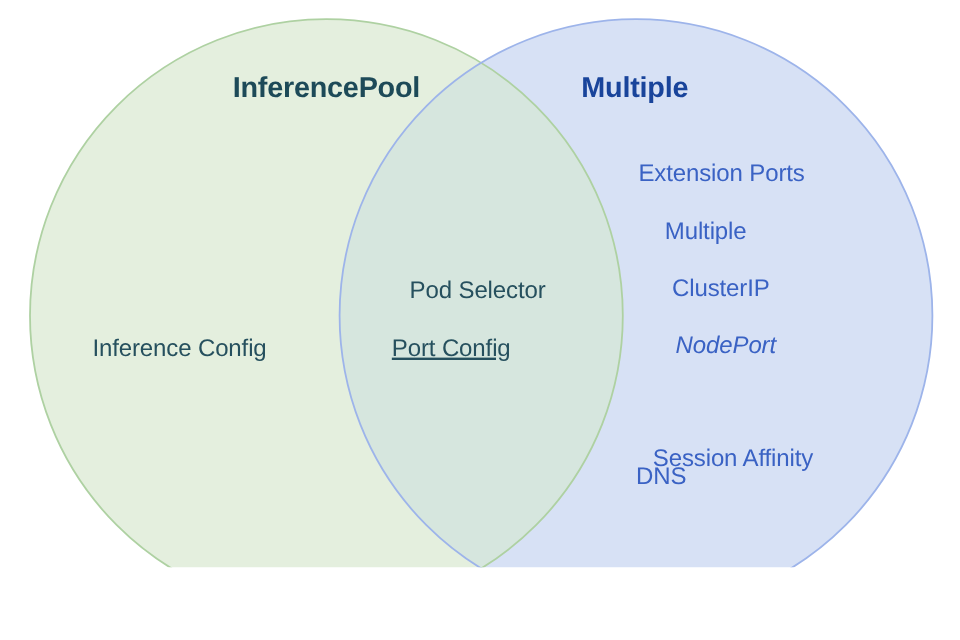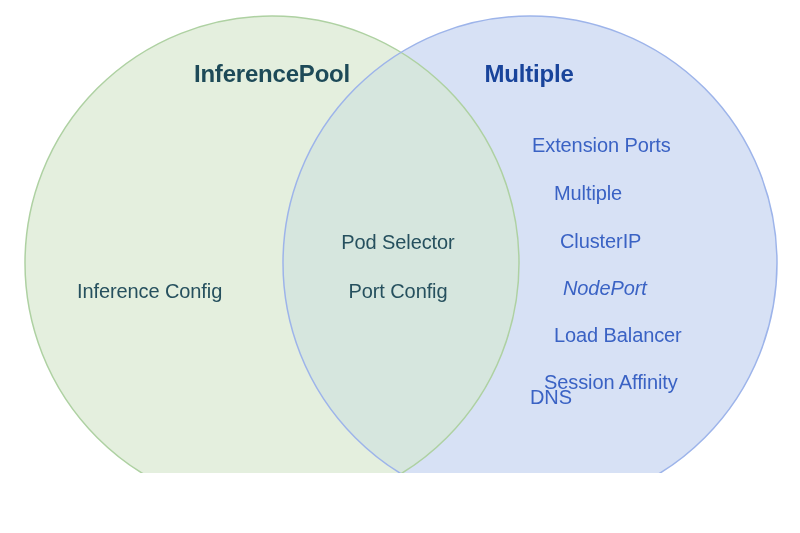--- a/index.html
+++ b/index.html
@@ -44,23 +44,22 @@
     <circle cx="272" cy="263" r="247" fill="none" stroke-width="1.5" stroke="#aed1a2"></circle>
     <circle cx="530" cy="263" r="247" fill="none" stroke-width="1.5" stroke="#9db4ea"></circle>
   </svg>
 
   <div class="label circle-title left-title" style="left:272px;top:60px;">InferencePool</div>
   <div class="label circle-title right-title" style="left:529px;top:60px;">Multiple</div>
 
   <div class="label left-item" style="left:77px;top:280px;">Inference Config</div>
 
   <div class="label overlap-item" style="left:398px;top:231px;">Pod Selector</div>
-  <div class="label overlap-item" style="left:398px;top:280px;">Port Config</div>
+  <div class="label overlap-item" style="left:376px;top:280px;text-decoration:underline;">Port Config</div>
 
   <div class="label right-item" style="left:532px;top:134px;">Extension Ports</div>
   <div class="label right-item" style="left:554px;top:182px;">Multiple</div>
   <div class="label right-item" style="left:560px;top:230px;">ClusterIP</div>
   <div class="label right-item" style="left:563px;top:277px;font-style:italic;">NodePort</div>
-  <div class="label right-item" style="left:554px;top:324px;">Load Balancer</div>
   <div class="label right-item" style="left:544px;top:371px;">Session Affinity</div>
   <div class="label right-item" style="left:530px;top:386px;">DNS</div>
 
 </div>
 
 </body></html>

